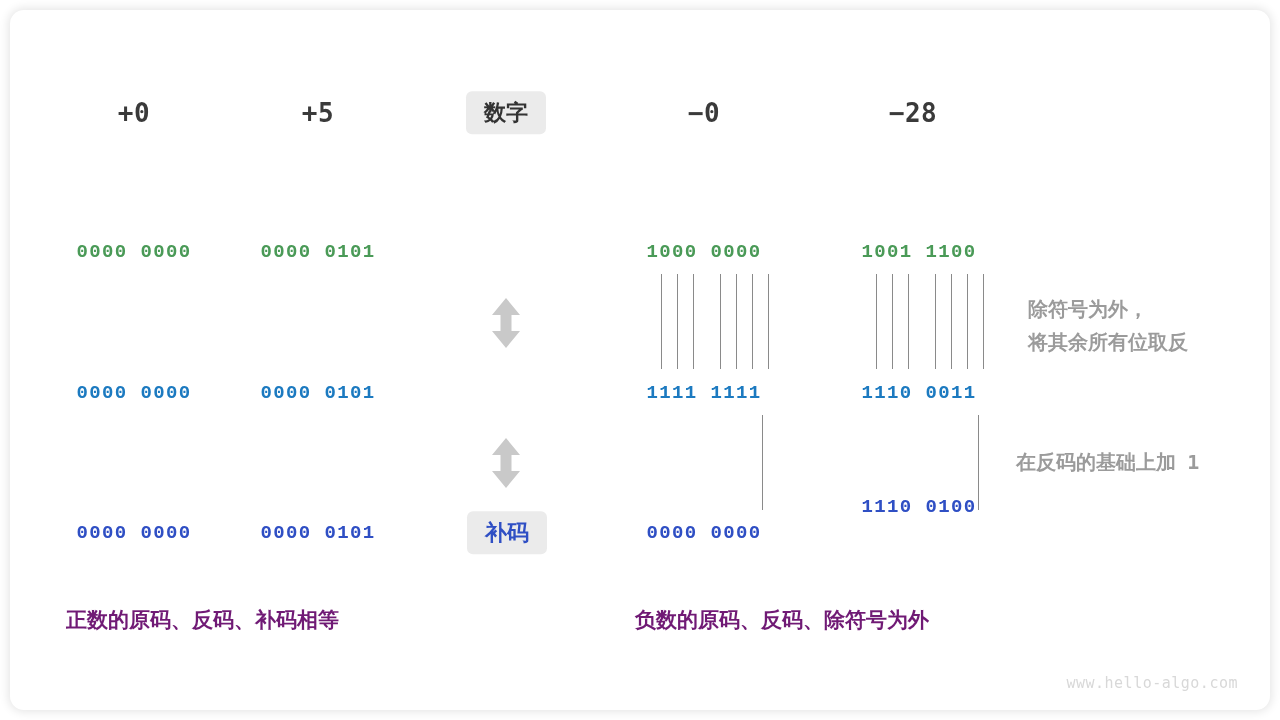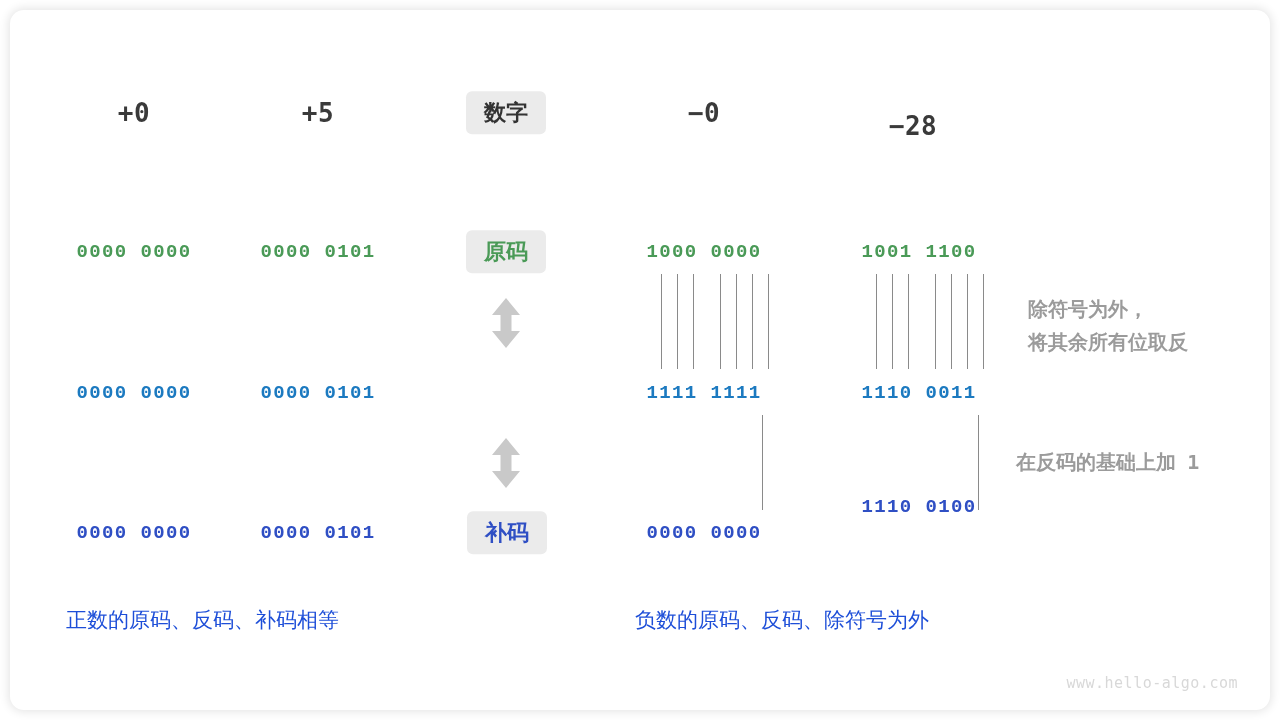--- a/index.html
+++ b/index.html
@@ -100,22 +100,22 @@
     white-space: nowrap;
   }
   .note-inline .mono {
     font-family: "DejaVu Sans Mono", "Liberation Mono", monospace;
     font-weight: bold;
   }
 
   
   .caption {
     position: absolute;
-    color: #1d4ed8;
-    font-weight: normal;
+    color: #701a75;
+    font-weight: bold;
     font-size: 21px;
     white-space: nowrap;
   }
 
   
   .watermark {
     position: absolute;
     right: 32px;
     bottom: 18px;
     font-family: "DejaVu Sans Mono", "Liberation Mono", monospace;
@@ -131,27 +131,26 @@
 <div class="card">
 
   <div class="cell num" style="left:124px; top:103px;">+0</div>
 
   <div class="cell num" style="left:308px; top:103px;">+5</div>
 
   <div class="badge dark" style="left:496px; top:103px;">数字</div>
 
   <div class="cell num" style="left:694px; top:103px;">−0</div>
 
-  <div class="cell num" style="left:903px; top:116px;">−28</div>
+  <div class="cell num" style="left:903px; top:103px;">−28</div>
 
   <div class="cell bits c-green" style="left:124px; top:242px;">0000 0000</div>
 
   <div class="cell bits c-green" style="left:308px; top:242px;">0000 0101</div>
 
-  <div class="badge" style="left:496px; top:242px; color:#4a9a57;">原码</div>
 
   <div class="cell bits c-green" style="left:694px; top:242px;">1000 0000</div>
 
   <div class="cell bits c-green" style="left:909px; top:242px;">1001 1100</div>
 
   <div class="cell bits c-blue" style="left:124px; top:383px;">0000 0000</div>
 
   <div class="cell bits c-blue" style="left:308px; top:383px;">0000 0101</div>
 
 

